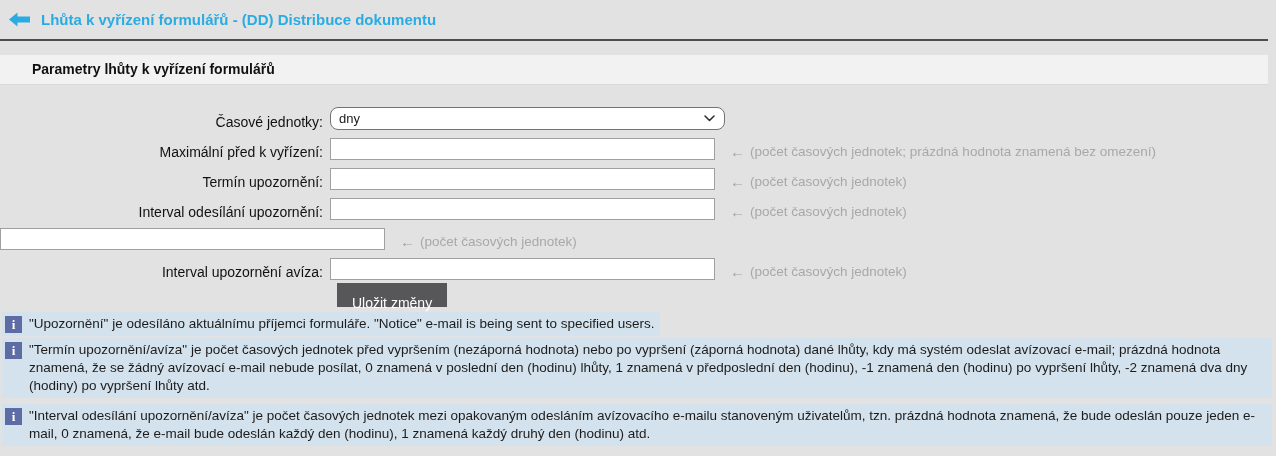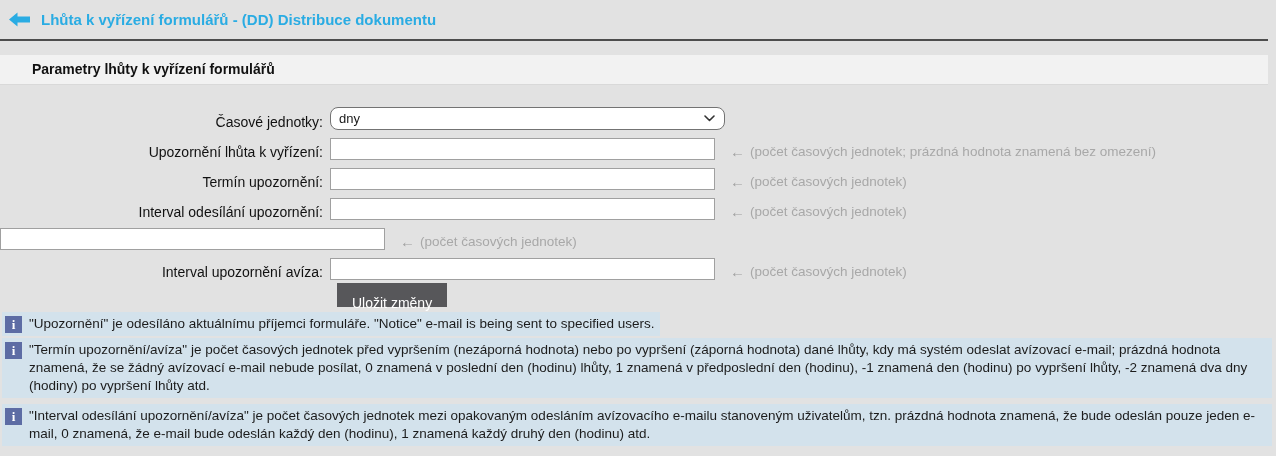--- a/index.html
+++ b/index.html
@@ -132,21 +132,21 @@
     <span class="lbl">Časové jednotky:</span>
     <div class="sel">
       <span>dny</span>
       <svg width="11" height="7" viewBox="0 0 11 7">
         <polyline points="1,1 5.5,5.5 10,1" fill="none" stroke="#333" stroke-width="1.6" stroke-linecap="round" stroke-linejoin="round"></polyline>
       </svg>
     </div>
   </div>
 
   <div class="row">
-    <span class="lbl">Upozornění lhůta k vyřízení:</span>
+    <span class="lbl">Maximální před k vyřízení:</span>
     <input class="txt" type="text" value="" style="">
     <span class="hint">
         <span class="harrow">←</span>
         <span>(počet časových jednotek; prázdná hodnota znamená bez omezení)</span>
       </span>
   </div>
 
   <div class="row">
     <span class="lbl">Termín upozornění:</span>
     <input class="txt" type="text" value="" style="">

